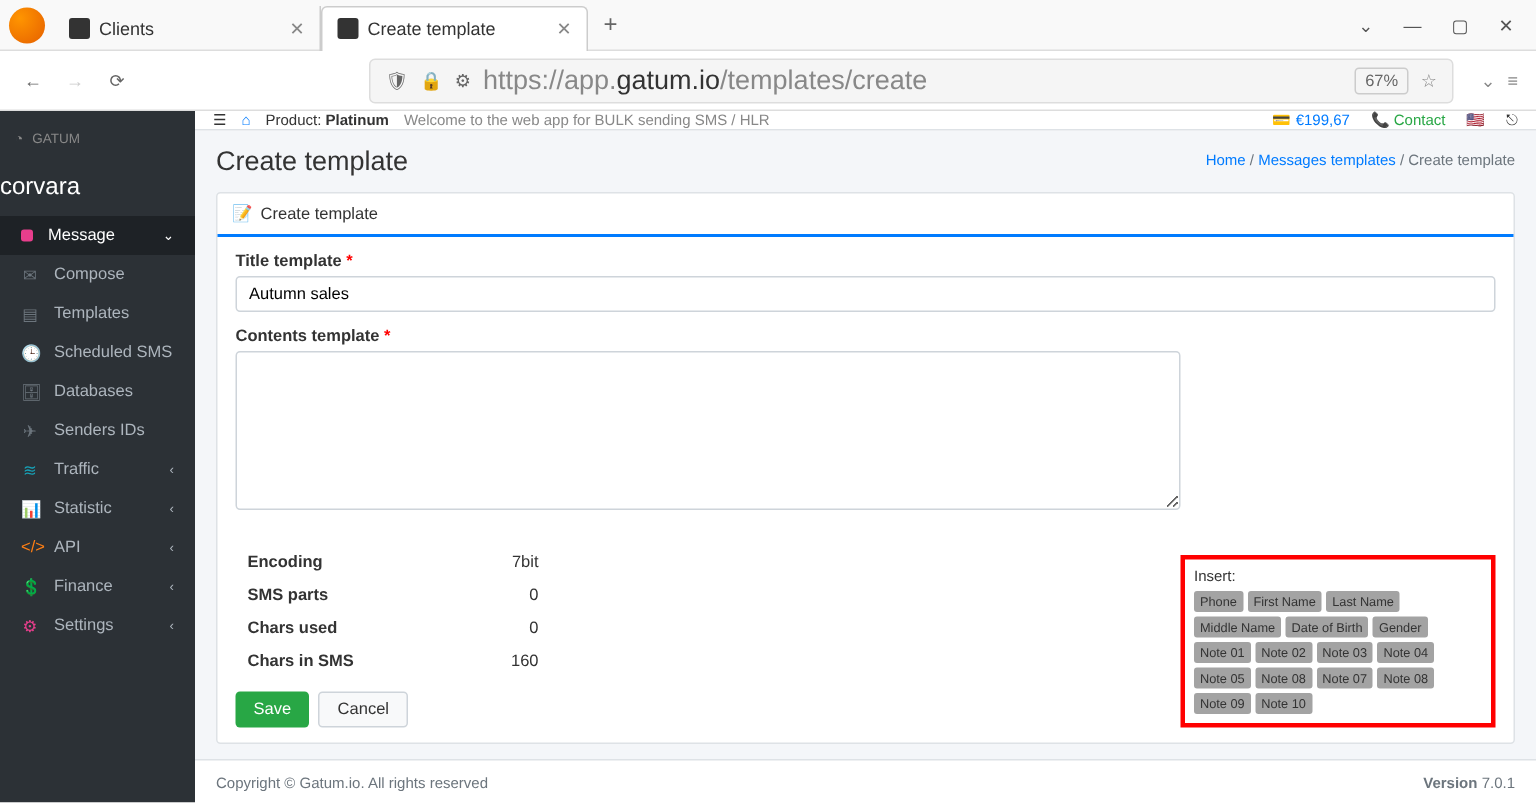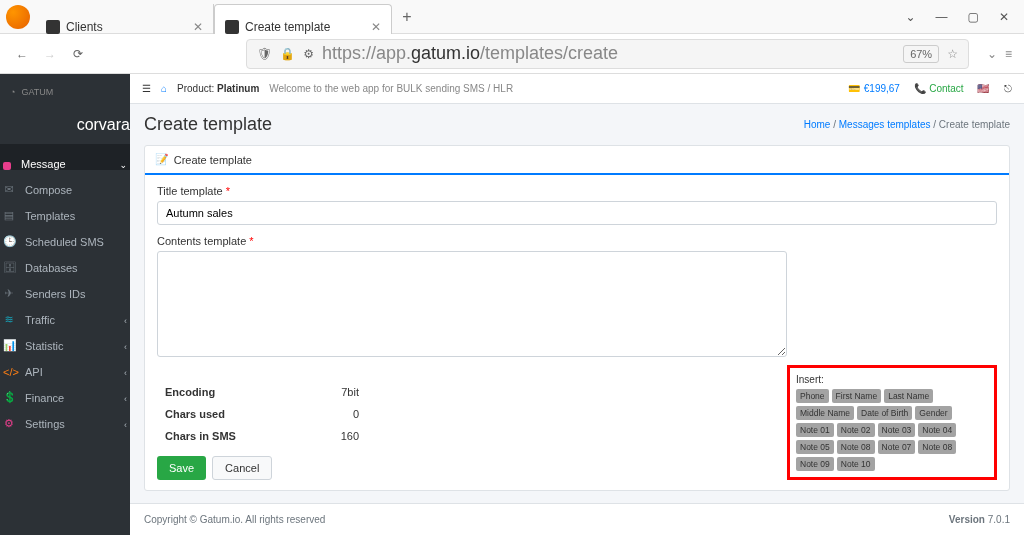--- a/index.html
+++ b/index.html
@@ -1,55 +1,55 @@
 <!DOCTYPE html>
 <html><head>
 <meta charset="utf-8">
 <style>
 *{box-sizing:border-box;margin:0;padding:0;font-family:-apple-system,BlinkMacSystemFont,"Segoe UI",Arial,sans-serif}
 body{width:1024px;height:535px;overflow:hidden;background:#fff;font-size:12px;color:#333}
 .browser-bar{height:34px;display:flex;align-items:center;border-bottom:1px solid #ddd;background:#f9f9f9}
 .ff-icon{width:24px;height:24px;margin:0 6px;background:radial-gradient(circle at 30% 30%,#ff9500,#e66000);border-radius:50%}
 .tabs{display:flex;height:34px}
-.tab{width:178px;height:30px;margin-top:4px;display:flex;align-items:flex-end;padding:0 10px;border-right:1px solid #ccc;gap:6px;font-size:12px}
+.tab{width:178px;height:30px;margin-top:4px;display:flex;align-items:center;padding:0 10px;border-right:1px solid #ccc;gap:6px;font-size:12px}
 .tab.active{background:#fff;border:1px solid #ccc;border-bottom:none;border-radius:4px 4px 0 0}
 .tab-close{margin-left:auto;color:#888;cursor:pointer;font-size:12px}
 .new-tab{width:30px;display:flex;align-items:center;justify-content:center;color:#666;font-size:16px}
 .window-controls{margin-left:auto;display:flex;align-items:center;gap:20px;padding-right:15px;color:#555}
 .address-bar{height:40px;display:flex;align-items:center;padding:0 12px;gap:8px;border-bottom:1px solid #ddd}
 .nav-btn{width:20px;text-align:center;color:#666;cursor:pointer}
 .nav-btn.disabled{color:#ccc}
 .url-box{flex:1;height:30px;display:flex;align-items:center;padding:0 10px;gap:8px;color:#666;margin-left:150px;margin-right:10px;border:1px solid #ddd;border-radius:4px;background:#f5f5f5}
 .url-text{flex:1;color:#888;font-size:18px}
 .url-text .domain{color:#333}
 .zoom-badge{font-size:11px;padding:2px 6px;border:1px solid #ccc;border-radius:3px;color:#666}
 .star{color:#888}
 .app{display:flex;height:461px}
 .sidebar{width:130px;background:#2c3136;color:#adb5bd;display:flex;flex-direction:column}
 .logo-area{height:36px;display:flex;align-items:center;padding:0 10px;gap:6px;font-size:9px;color:#888}
-.brand{text-align:right;font-size:16px;color:#fff;padding:6px 0 10px}
-.menu-item{height:26px;display:flex;align-items:flex-end;padding:0 3px;gap:10px;font-size:11px;cursor:pointer;position:relative}
+.brand{text-align:left;font-size:16px;color:#fff;padding:6px 0 10px}
+.menu-item{height:26px;display:flex;align-items:center;padding:0 14px;gap:10px;font-size:11px;cursor:pointer;position:relative}
 .menu-item.active{background:#1e2226;color:#fff}
 .menu-item .chev{margin-left:auto;font-size:9px}
 .menu-item.msg::before{content:"";width:8px;height:8px;border-radius:2px;background:#e83e8c;display:inline-block}
 .mi-icon{width:12px;display:inline-block;text-align:center;color:#6c757d}
 .traffic{color:#17a2b8}.stat{color:#6c757d}.api{color:#fd7e14}.fin{color:#28a745}.set{color:#e83e8c}
 .main{flex:1;display:flex;flex-direction:column;background:#f4f6f9;overflow:auto}
 .topbar{height:30px;background:#fff;border-bottom:1px solid #dee2e6;display:flex;align-items:center;padding:0 12px;font-size:10px;gap:10px}
 .topbar .right{margin-left:auto;display:flex;align-items:center;gap:14px}
 .balance{color:#007bff}
 .contact-link{color:#28a745}
 .page-header{display:flex;align-items:center;padding:10px 14px}
 .page-title{font-size:18px;color:#333}
 .breadcrumb{margin-left:auto;font-size:10px;color:#6c757d}
 .breadcrumb a{color:#007bff;text-decoration:none}
 .card{margin:0 14px 10px;background:#fff;border:1px solid #dee2e6;border-radius:3px}
 .card-header{padding:7px 10px;border-bottom:2px solid #007bff;font-size:11px;display:flex;align-items:center;gap:5px}
 .card-body{padding:10px 12px;position:relative}
-.form-label{font-size:11px;font-weight:normal;margin-bottom:4px;display:block}
+.form-label{font-size:11px;font-weight:bold;margin-bottom:4px;display:block}
 .req{color:red}
 .form-input{width:100%;height:24px;border:1px solid #ced4da;border-radius:3px;padding:0 8px;font-size:11px}
 .content-row{display:flex;align-items:flex-end;margin-top:10px}
 .content-left{flex:1}
 .textarea{width:100%;height:106px;border:1px solid #ced4da;border-radius:3px;resize:both;padding:6px}
 .help-text{font-size:10px;color:#6c757d;margin-top:2px}
 .insert-box{width:210px;border:3px solid red;padding:6px;font-size:9px;background:#fff}
 .insert-title{font-weight:normal;margin-bottom:4px;font-size:10px}
 .chips{display:flex;flex-wrap:wrap;gap:3px}
 .chip{background:#a3a3a3;color:#333;padding:2px 4px;border-radius:2px;cursor:pointer;font-size:8.5px}
@@ -203,20 +203,24 @@
             <label class="form-label"><span>Contents template</span> <span class="req">*</span></label>
             <textarea class="textarea" style=""></textarea>
 
             <table class="stats-table">
               <tbody>
                   <tr>
                     <th>Encoding</th>
                     <td>7bit</td>
                   </tr>
               <tr>
+                    <th>SMS parts</th>
+                    <td>0</td>
+                  </tr>
+              <tr>
                     <th>Chars used</th>
                     <td>0</td>
                   </tr>
               <tr>
                     <th>Chars in SMS</th>
                     <td>160</td>
                   </tr>
             </tbody>
               </table>
 

